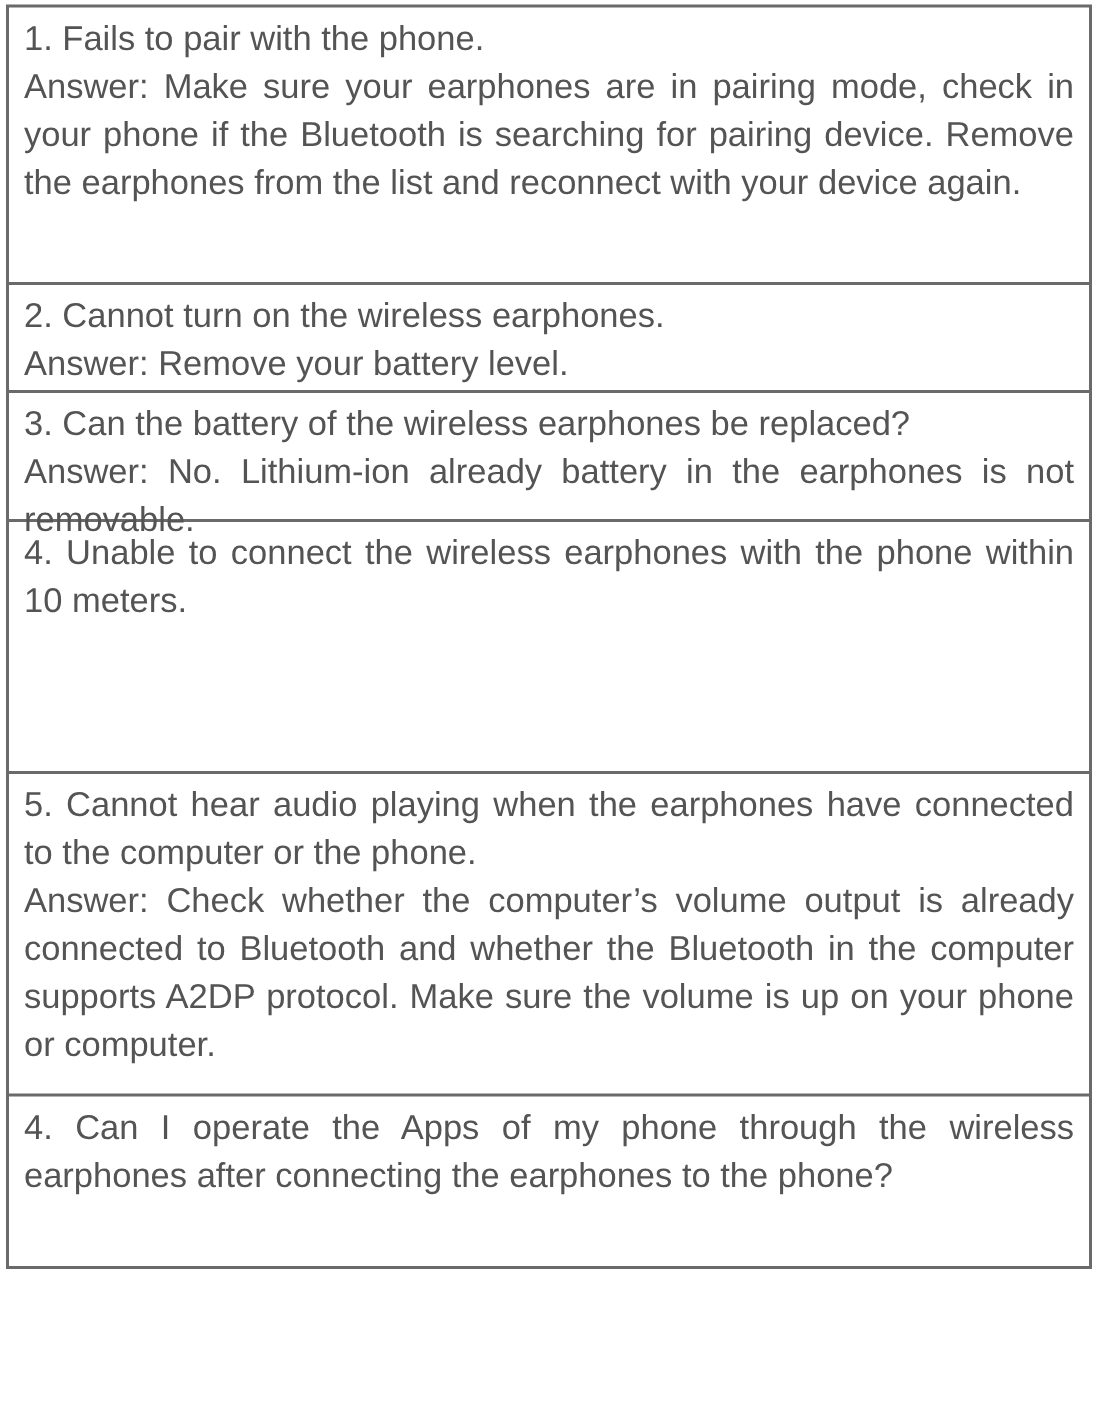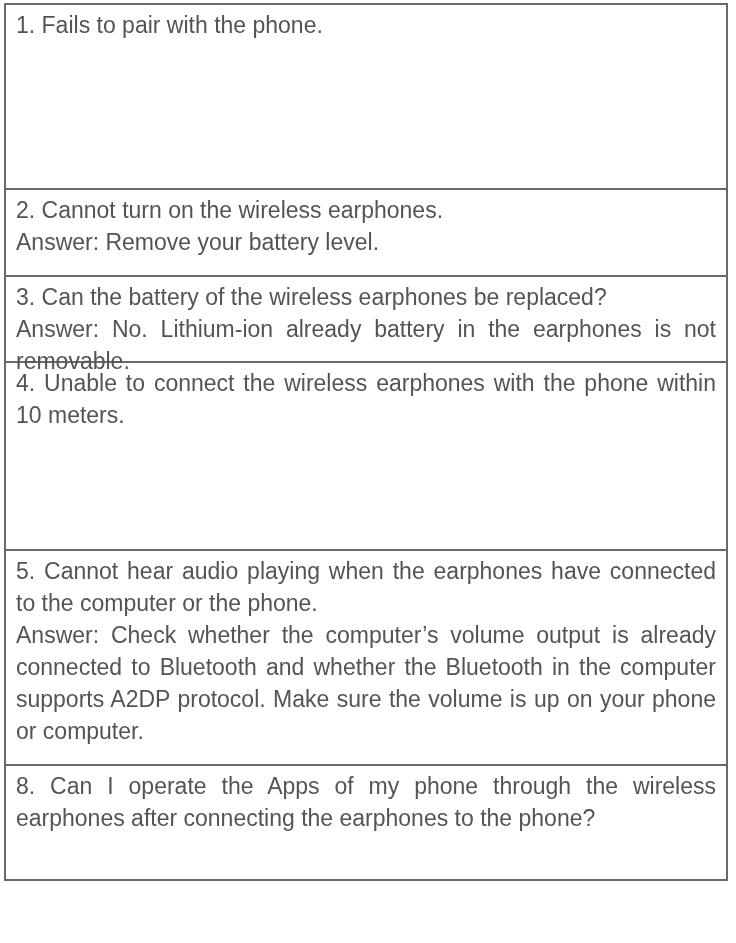--- a/index.html
+++ b/index.html
@@ -14,45 +14,46 @@
     border-top: 2px solid #6a6a6a;
     padding: 4px 10px 6px 10px;
     font-family: "Liberation Sans", sans-serif;
     font-size: 23px;
     line-height: 32px;
     color: #545454;
     text-align: justify;
   }
   .cell:first-child { border-top: none; }
   .c1 { height: 183px; }
-  .c2 { height: 87px; }
+  .c2 { height: 72px; }
   .c3 { height: 86px; }
   .c4 { height: 168px; }
-  .c5 { height: 215px; margin-top: 20px; }
+  .c5 { height: 215px; }
   .c6 { height: 115px; }
   .q, .a { display: block; }
 </style>
 </head>
 <body>
 
 <div class="table">
   <div class="cell c1">
     <span class="q">1. Fails to pair with the phone.</span>
+    <span class="a">Answer: Make sure your earphones are in pairing mode, check in your phone if the Bluetooth is searching for pairing device. Remove the earphones from the list and reconnect with your device again.</span>
   </div>
   <div class="cell c2">
     <span class="q">2. Cannot turn on the wireless earphones.</span>
     <span class="a">Answer: Remove your battery level.</span>
   </div>
   <div class="cell c3">
     <span class="q">3. Can the battery of the wireless earphones be replaced?</span>
     <span class="a">Answer: No. Lithium-ion already battery in the earphones is not removable.</span>
   </div>
   <div class="cell c4">
     <span class="q">4. Unable to connect the wireless earphones with the phone within 10 meters.</span>
   </div>
   <div class="cell c5">
     <span class="q">5. Cannot hear audio playing when the earphones have connected to the computer or the phone.</span>
     <span class="a">Answer: Check whether the computer’s volume output is already connected to Bluetooth and whether the Bluetooth in the computer supports A2DP protocol. Make sure the volume is up on your phone or computer.</span>
   </div>
   <div class="cell c6">
-    <span class="q">8. Can I operate the Apps of my phone through the wireless earphones after connecting the earphones to the phone?</span>
+    <span class="q">4. Can I operate the Apps of my phone through the wireless earphones after connecting the earphones to the phone?</span>
   </div>
 </div>
 
 </body></html>

